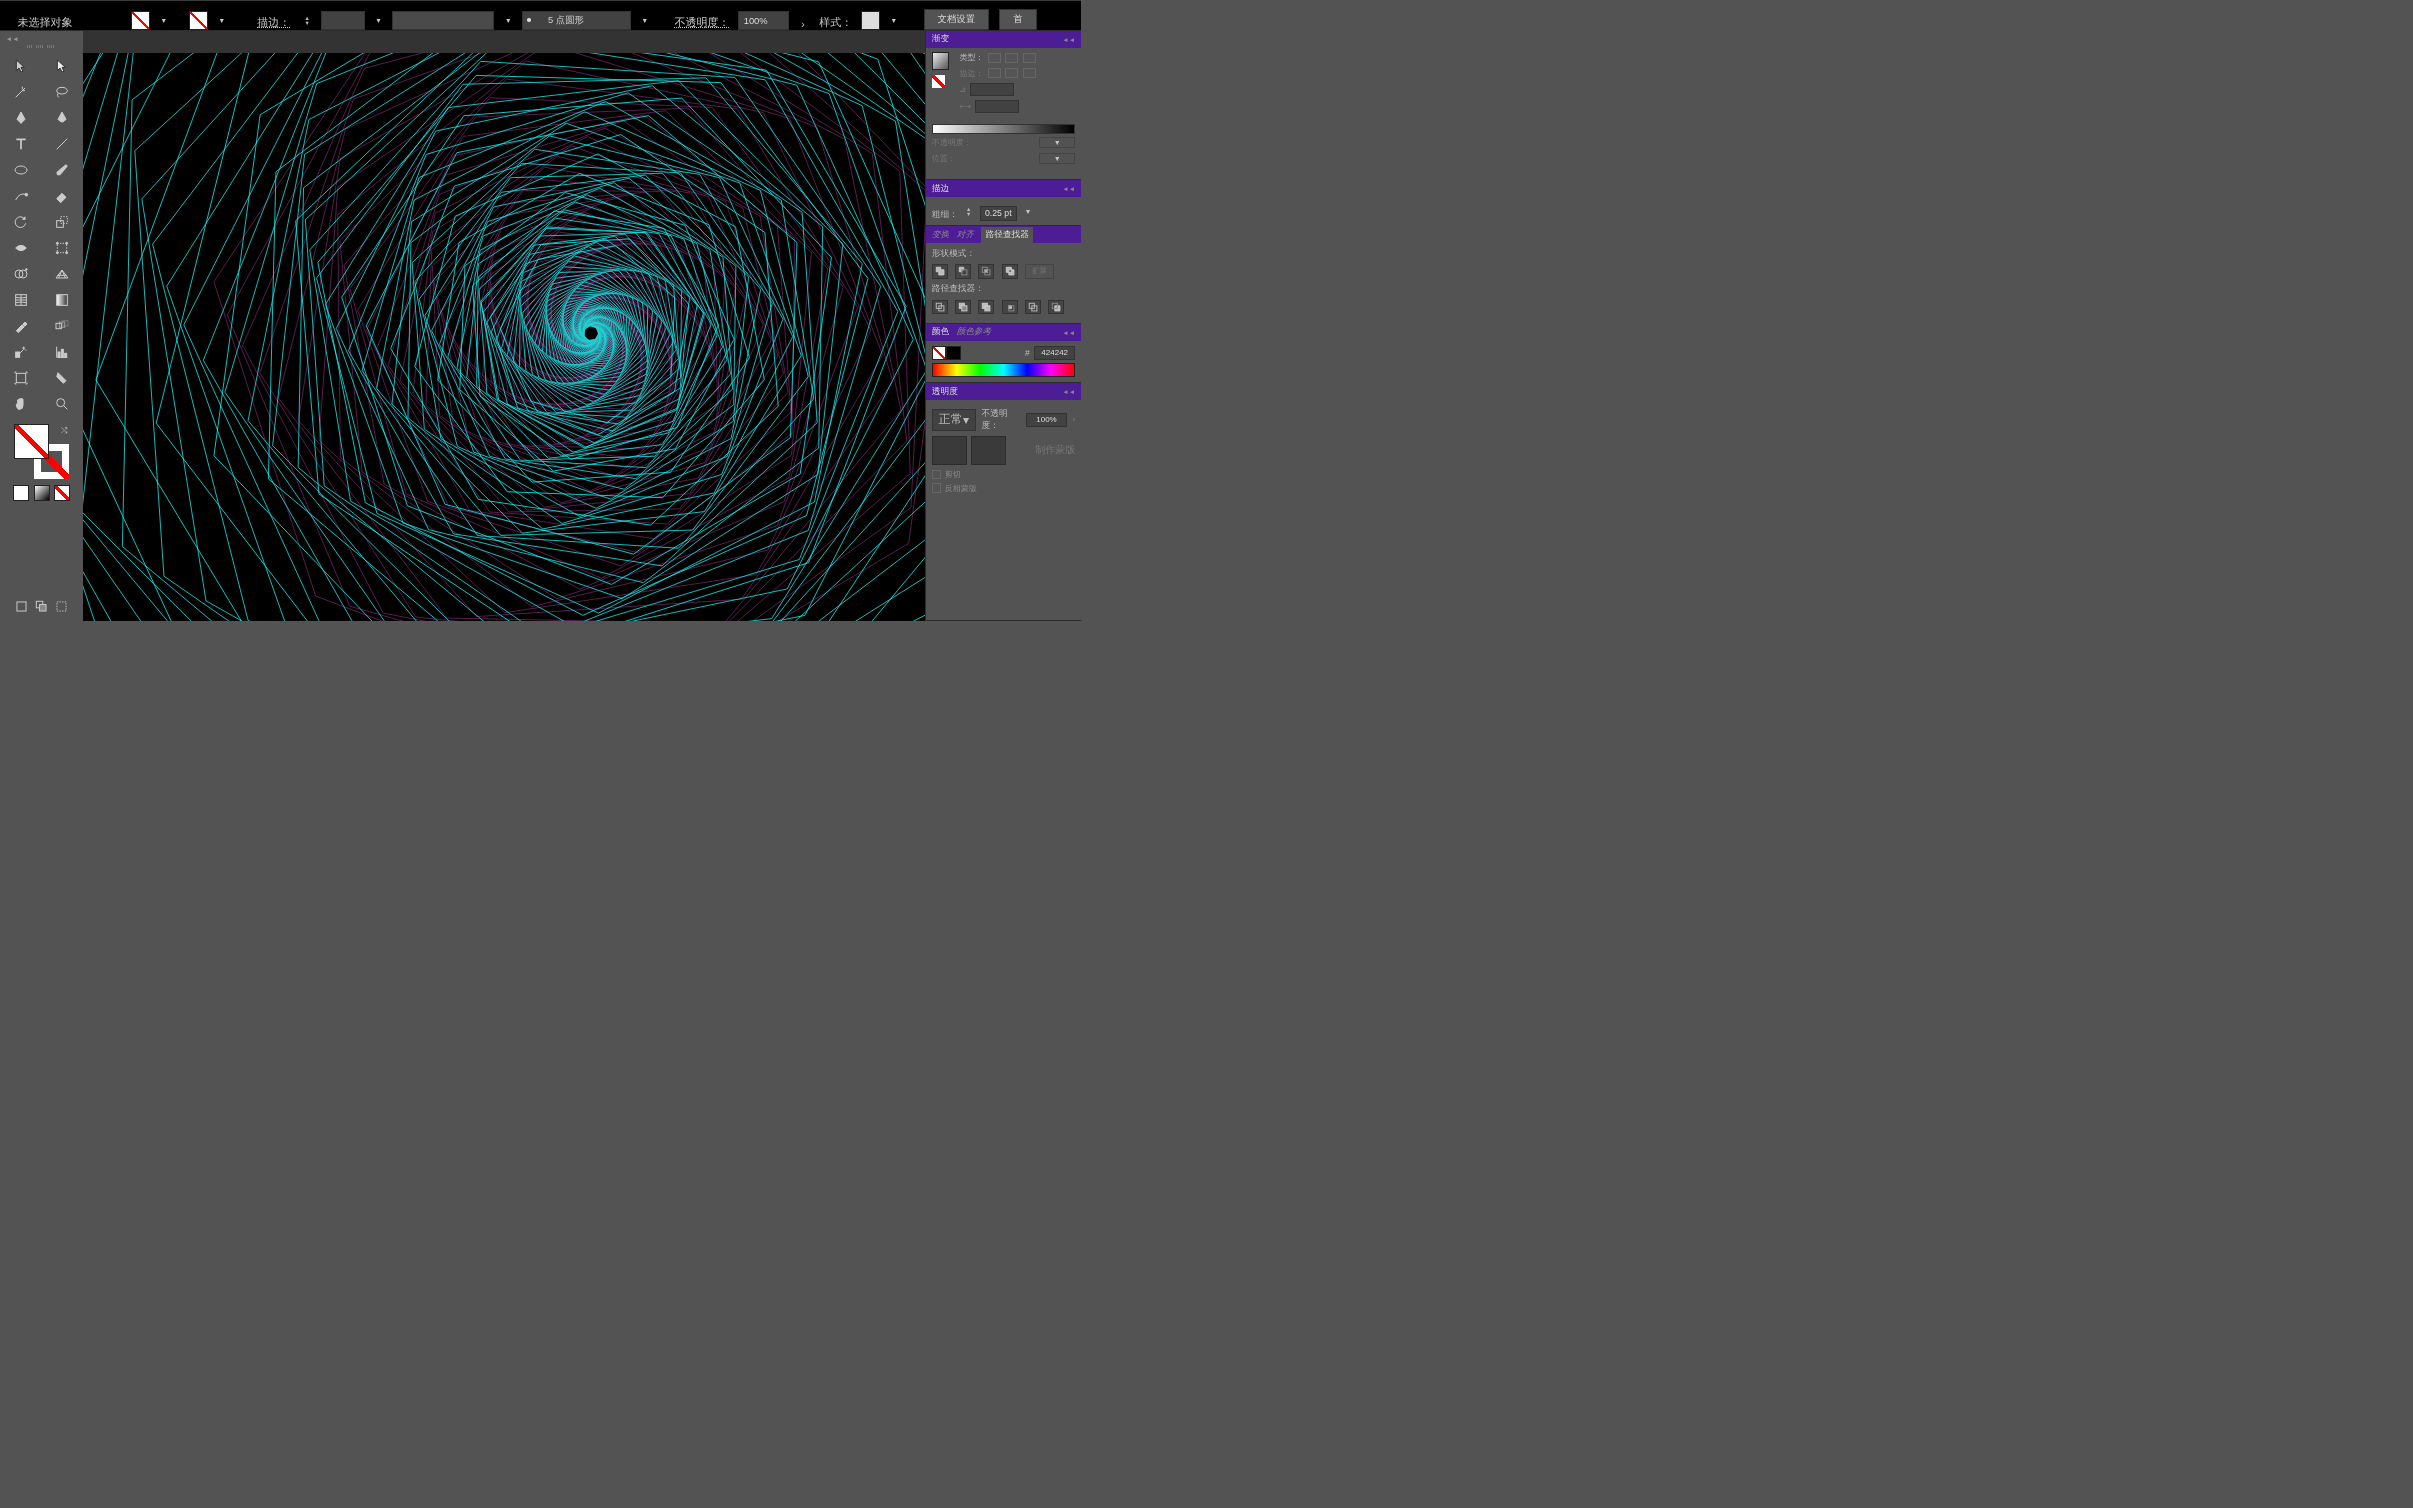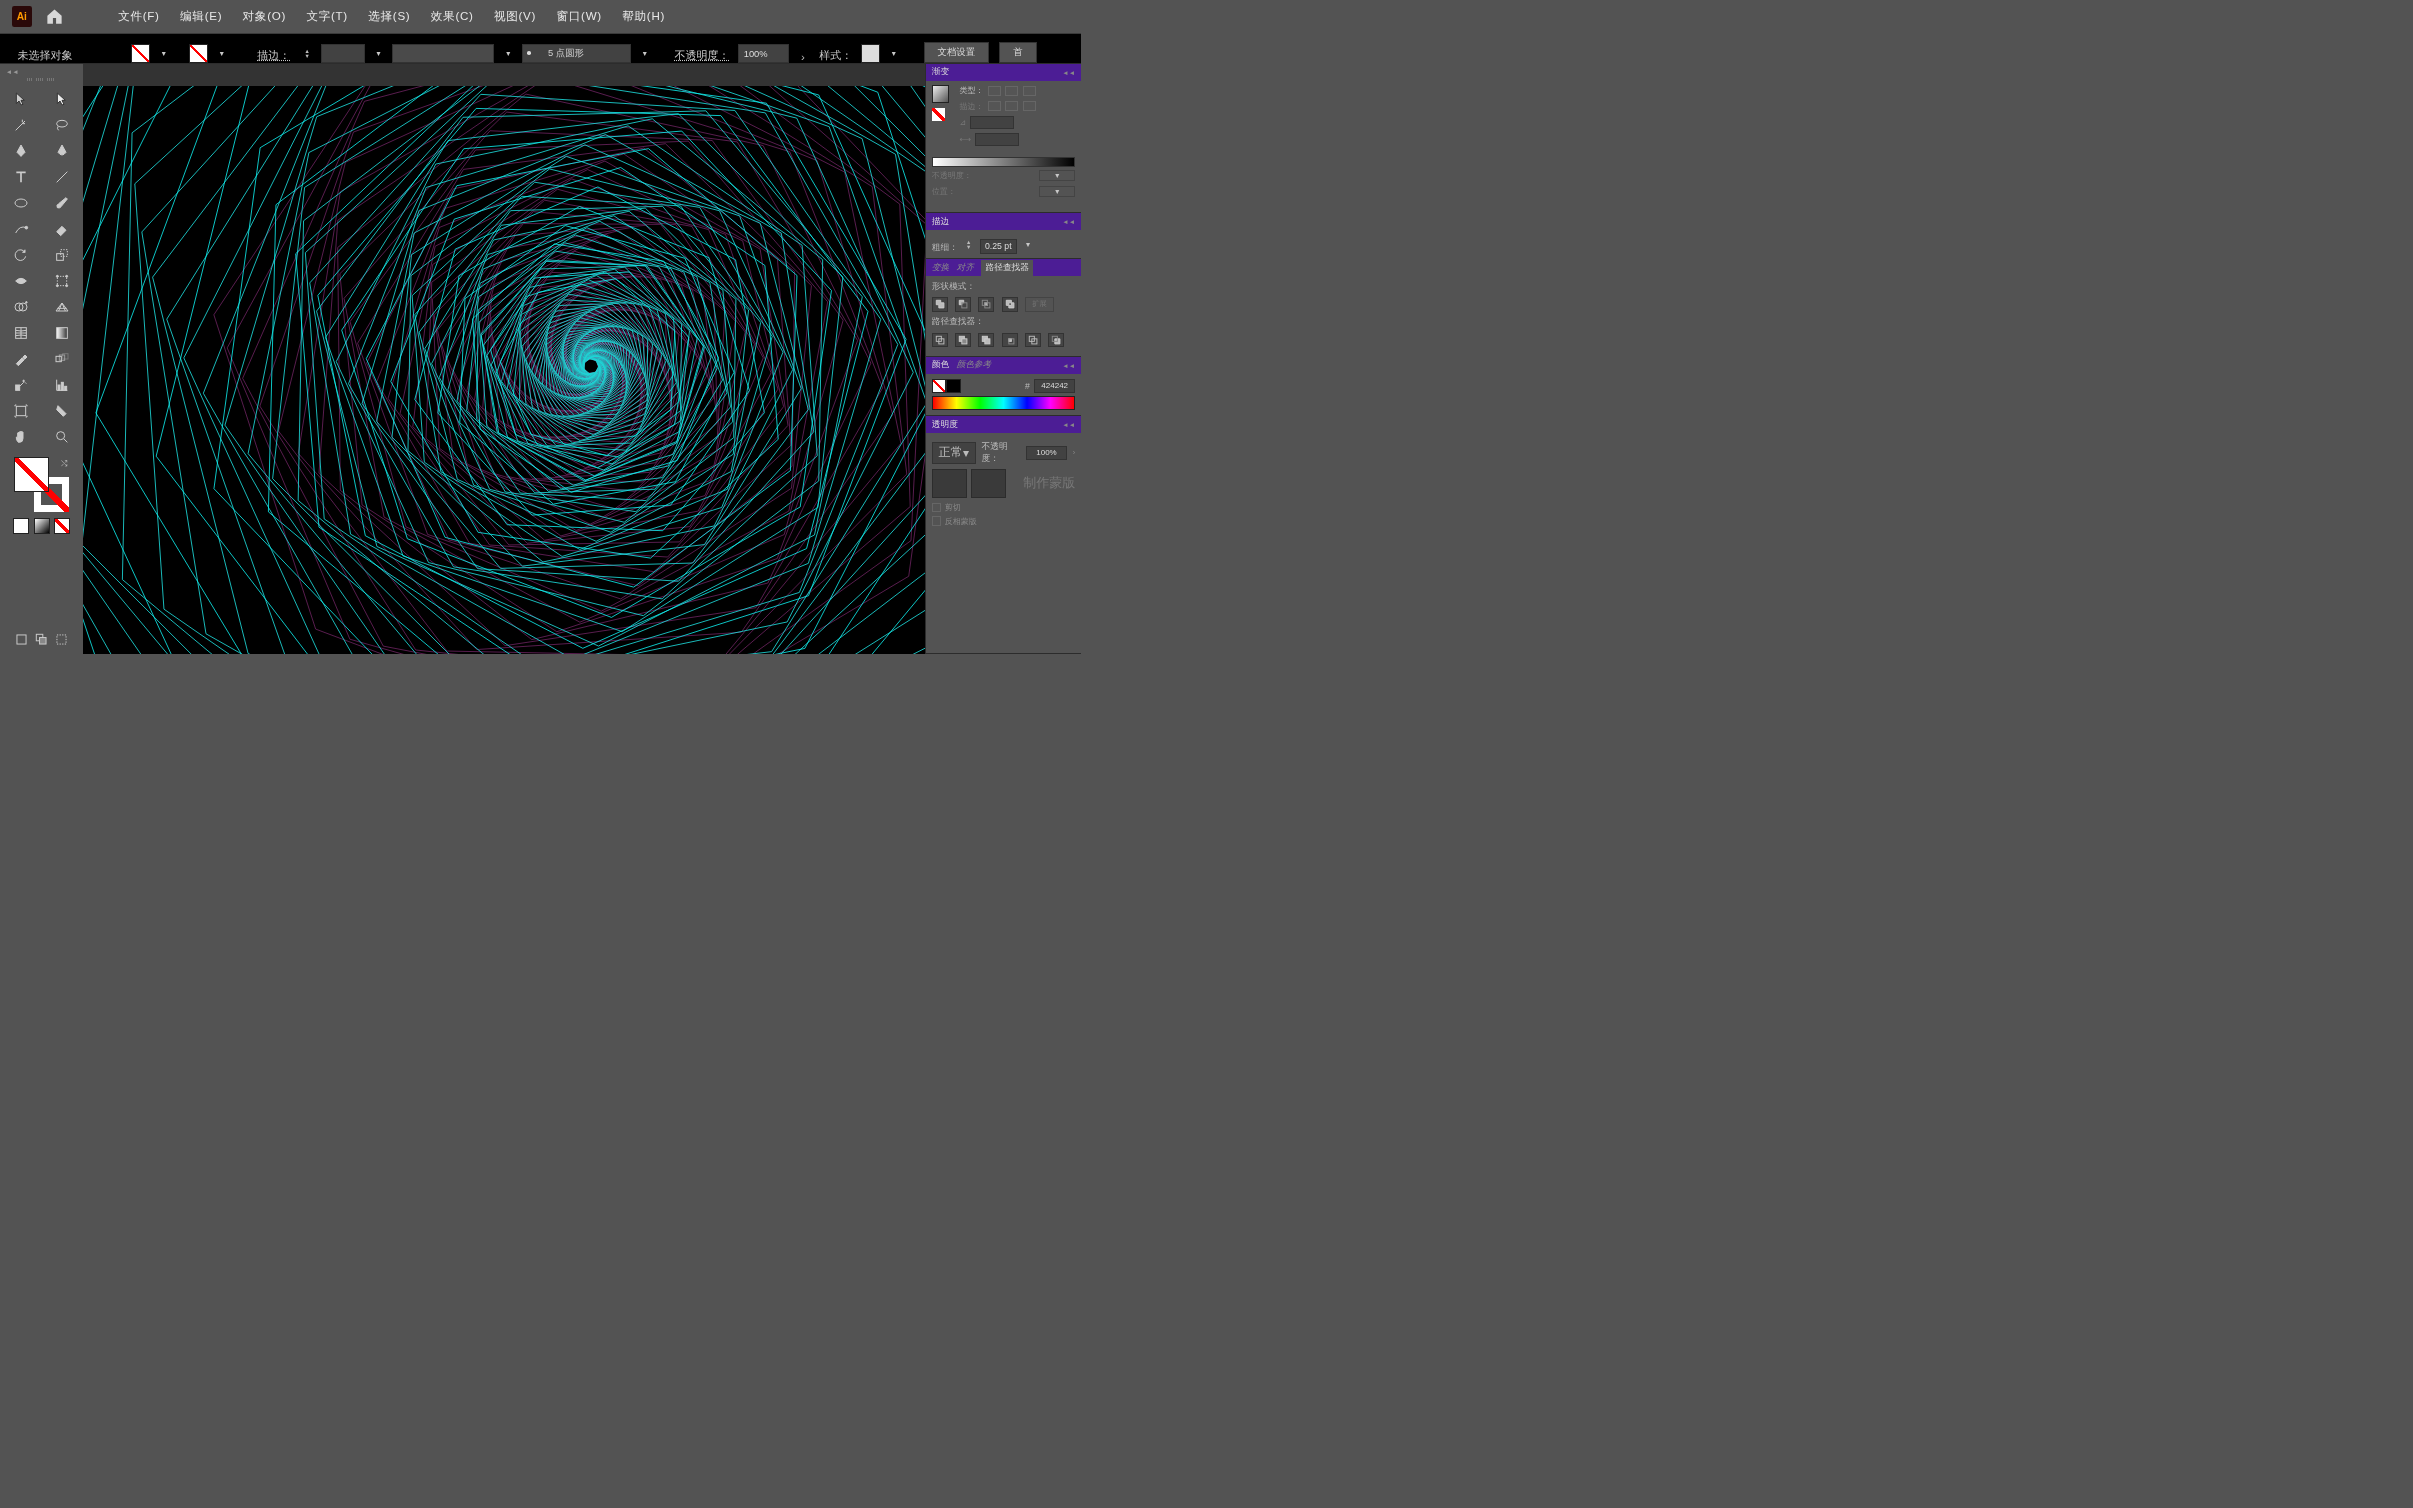--- a/index.html
+++ b/index.html
@@ -78,37 +78,20 @@
 .trans-thumb{width:35px;height:29px;background:#3a3a3a;border:0.7px solid #2c2c2c;}
 .chk{display:flex;align-items:center;gap:3.6px;font-size:8px;color:#888;margin:2.2px 0;}
 .chk::before{content:'';width:7.3px;height:7.3px;border:0.7px solid #666;}
 svg{fill:none;stroke:#ccc;stroke-width:1.5;}
 </style>
 </head>
 <body>
 
 <div class="app">
 
-  <div class="menubar">
-    <div class="ai-logo">Ai</div>
-    <div class="home-icon">
-      <svg viewBox="0 0 24 24">
-          <path d="M3 11 L12 3 L21 11 V21 H14 V14 H10 V21 H3 Z" fill="#d8d8d8" stroke="none"></path>
-        </svg>
-    </div>
-    <div class="mitem">文件(F)</div>
-    <div class="mitem">编辑(E)</div>
-    <div class="mitem">对象(O)</div>
-    <div class="mitem">文字(T)</div>
-    <div class="mitem">选择(S)</div>
-    <div class="mitem">效果(C)</div>
-    <div class="mitem">视图(V)</div>
-    <div class="mitem">窗口(W)</div>
-    <div class="mitem">帮助(H)</div>
-  </div>
 
   <div class="ctrlbar">
     <span class="lbl">未选择对象</span>
     <div style="width:44px"></div>
     <div class="swatch none"></div>
     <div class="dd"></div>
     <div style="width:5.8px"></div>
     <div class="swatch none"></div>
     <div class="dd"></div>
     <div style="width:13px"></div>
@@ -731,21 +714,21 @@
                 <span>▾</span>
               </div>
             <span>不透明度：</span>
             <div class="hex-fld">100%</div>
             <span style="font-size:7.3px;color:#888">›</span>
           </div>
           <div class="trans-thumbs">
             <div class="trans-thumb"></div>
             <div class="trans-thumb"></div>
             <div style="flex:1"></div>
-            <div style="color:#777;font-size:13px;align-self:center">制作蒙版</div>
+            <div style="color:#777;font-size:10px;align-self:center">制作蒙版</div>
           </div>
           <div class="chk">剪切</div>
           <div class="chk">反相蒙版</div>
         </div>
       </div>
 
     </div>
   </div>
 </div>
 

